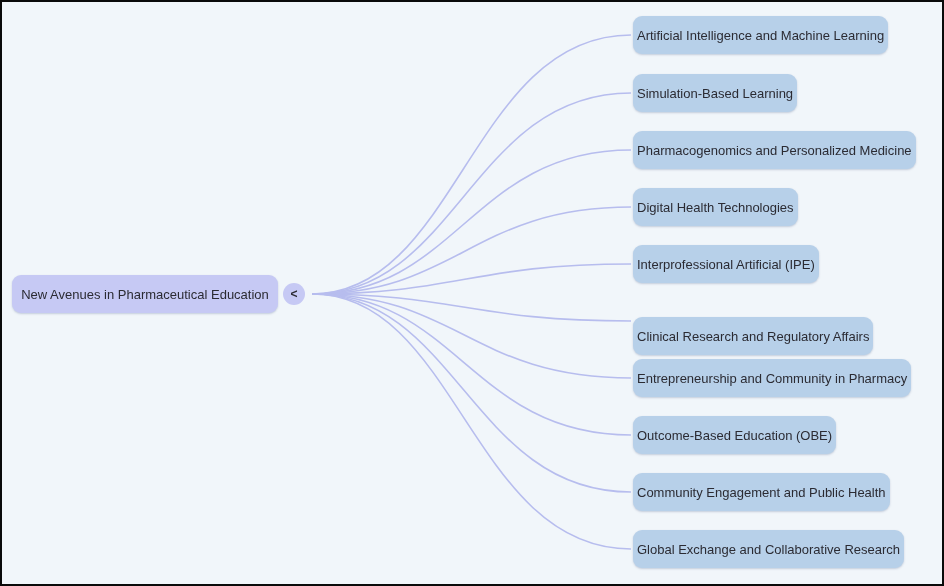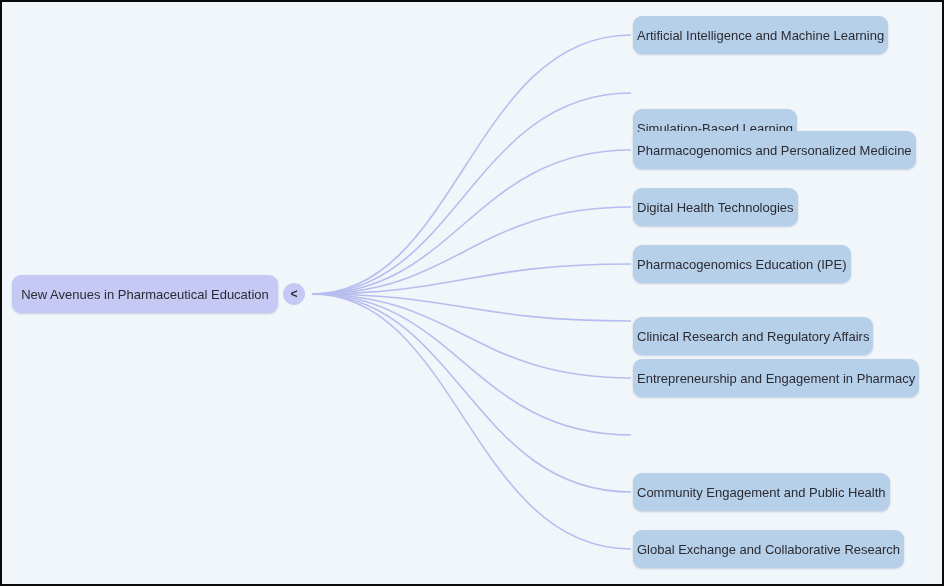--- a/index.html
+++ b/index.html
@@ -67,21 +67,21 @@
     background:var(--root-fill);
     display:flex;
     align-items:center;
     justify-content:center;
     font-size:12px;
     font-weight:bold;
     color:var(--text);
     cursor:pointer;
   }
   
-  .b0{top:14px;}  .b1{top:72px;margin-top:35px;}  .b2{top:129px;} .b3{top:186px;} .b4{top:243px;}
+  .b0{top:14px;}  .b1{top:72px;}  .b2{top:129px;} .b3{top:186px;} .b4{top:243px;}
   .b5{top:300px;margin-top:15px;} .b6{top:357px;} .b7{top:414px;} .b8{top:471px;text-align:center;} .b9{top:528px;}
 </style>
 </head>
 <body>
 
 <div class="frame">
 
   <svg class="edges" viewBox="0 0 944 586" xmlns="http://www.w3.org/2000/svg">
     <path d="M310 292 C455 292 470 33 629 33"></path>
     <path d="M310 292 C455 292 470 91 629 91"></path>
@@ -109,27 +109,30 @@
   <div class="node node-branch b1">
     <span>Simulation-Based Learning</span>
   </div>
   <div class="node node-branch b2">
     <span>Pharmacogenomics and Personalized Medicine</span>
   </div>
   <div class="node node-branch b3">
     <span>Digital Health Technologies</span>
   </div>
   <div class="node node-branch b4">
-    <span>Pharmacogenomics Education (IPE)</span>
+    <span>Interprofessional Artificial (IPE)</span>
   </div>
   <div class="node node-branch b5">
     <span>Clinical Research and Regulatory Affairs</span>
   </div>
   <div class="node node-branch b6">
-    <span>Entrepreneurship and Engagement in Pharmacy</span>
+    <span>Entrepreneurship and Community in Pharmacy</span>
+  </div>
+  <div class="node node-branch b7">
+    <span>Outcome-Based Education (OBE)</span>
   </div>
   <div class="node node-branch b8">
     <span>Community Engagement and Public Health</span>
   </div>
   <div class="node node-branch b9">
     <span>Global Exchange and Collaborative Research</span>
   </div>
 
 </div>
 

